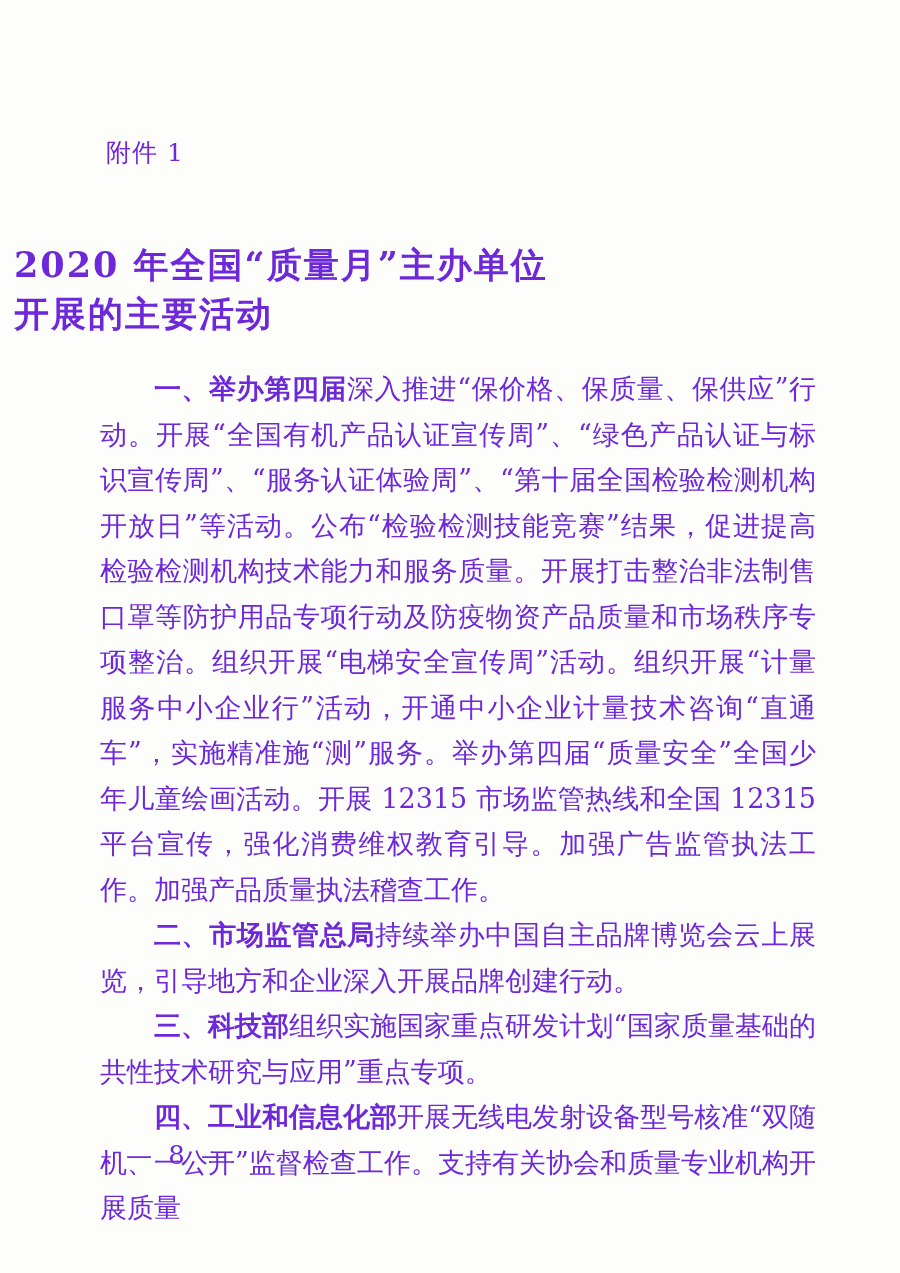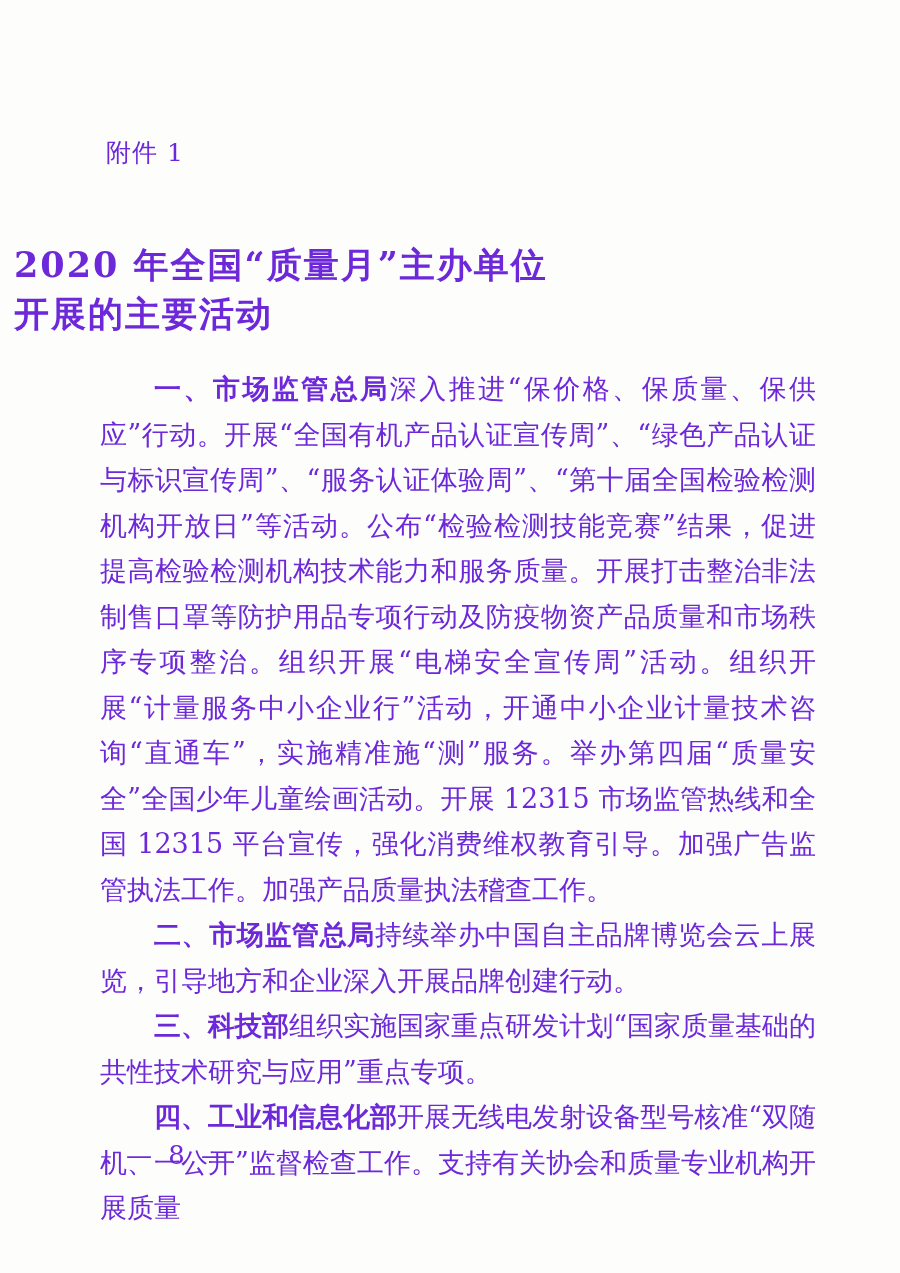--- a/index.html
+++ b/index.html
@@ -70,21 +70,21 @@
 <div class="page">
 
   <div class="attachment">附件 1</div>
 
   <h1 class="title">
     <span class="title-line">2020 年全国“质量月”主办单位</span>
     <span class="title-line">开展的主要活动</span>
   </h1>
 
   <div class="doc-body">
-    <p class="para"><span class="lead">一、市场监管总局</span><span>深入推进“保价格、保质量、保供应”行动。开展“全国有机产品认证宣传周”、“绿色产品认证与标识宣传周”、“服务认证体验周”、“第十届全国检验检测机构开放日”等活动。公布“检验检测技能竞赛”结果，促进提高检验检测机构技术能力和服务质量。开展打击整治非法制售口罩等防护用品专项行动及防疫物资产品质量和市场秩序专项整治。组织开展“电梯安全宣传周”活动。组织开展“计量服务中小企业行”活动，开通中小企业计量技术咨询“直通车”，实施精准施“测”服务。举办第四届“质量安全”全国少年儿童绘画活动。开展 12315 市场监管热线和全国 12315 平台宣传，强化消费维权教育引导。加强广告监管执法工作。加强产品质量执法稽查工作。</span></p>
+    <p class="para"><span class="lead">一、举办第四届</span><span>深入推进“保价格、保质量、保供应”行动。开展“全国有机产品认证宣传周”、“绿色产品认证与标识宣传周”、“服务认证体验周”、“第十届全国检验检测机构开放日”等活动。公布“检验检测技能竞赛”结果，促进提高检验检测机构技术能力和服务质量。开展打击整治非法制售口罩等防护用品专项行动及防疫物资产品质量和市场秩序专项整治。组织开展“电梯安全宣传周”活动。组织开展“计量服务中小企业行”活动，开通中小企业计量技术咨询“直通车”，实施精准施“测”服务。举办第四届“质量安全”全国少年儿童绘画活动。开展 12315 市场监管热线和全国 12315 平台宣传，强化消费维权教育引导。加强广告监管执法工作。加强产品质量执法稽查工作。</span></p>
     <p class="para"><span class="lead">二、市场监管总局</span><span>持续举办中国自主品牌博览会云上展览，引导地方和企业深入开展品牌创建行动。</span></p>
     <p class="para"><span class="lead">三、科技部</span><span>组织实施国家重点研发计划“国家质量基础的共性技术研究与应用”重点专项。</span></p>
     <p class="para"><span class="lead">四、工业和信息化部</span><span>开展无线电发射设备型号核准“双随机、一公开”监督检查工作。支持有关协会和质量专业机构开展质量</span></p>
   </div>
 
   <div class="page-number">— 8 —</div>
 
 </div>
 
 </body></html>

